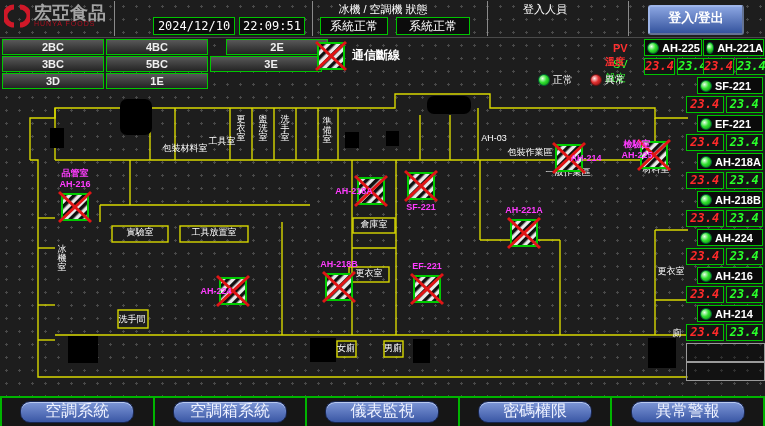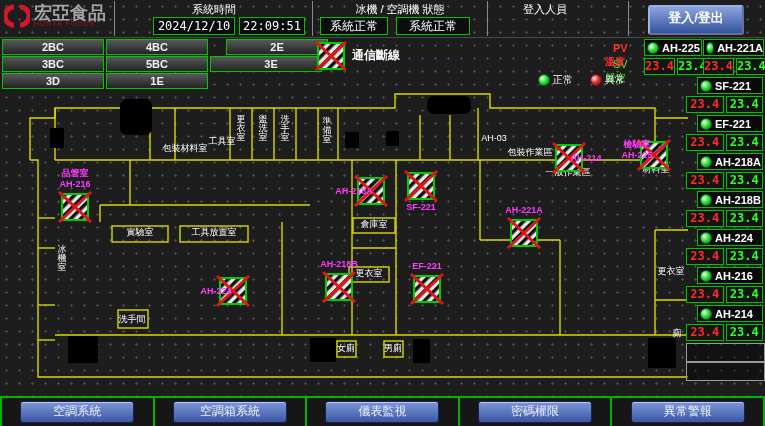--- a/index.html
+++ b/index.html
@@ -35,38 +35,38 @@
     background:radial-gradient(circle at 35% 35%,#eaffea,#30e030 45%,#0a7a0a);
     border:1px solid #063;vertical-align:middle;}
   .led.red{background:radial-gradient(circle at 35% 35%,#ffe8e8,#e03030 45%,#7a0a0a);border-color:#611;}
   .lg-item{position:absolute;font-size:10px;color:#fff;white-space:nowrap;}
   .pvred{color:#ff3030;font-weight:bold;padding-left:28px;}
   .svgreen{color:#30ff30;font-weight:normal;margin-top:16px;}
   
   .eq-name{position:absolute;height:17px;border:1px solid #00c400;background:#0a0a0a;
     display:flex;align-items:center;gap:3px;padding-left:2px;box-sizing:border-box;cursor:pointer;}
   .eq-name .nm{font-size:11px;font-weight:bold;color:#fff;white-space:nowrap;}
-  .eq-vals{position:absolute;height:17px;display:flex;gap:2px;box-sizing:border-box;}
+  .eq-vals{position:absolute;height:17px;display:flex;gap:2px;box-sizing:border-box;font-style:italic;}
   .eq-vals span{flex:1;border:1px solid #00c400;background:#141414;text-align:center;
     font-family:"DejaVu Sans Mono","Liberation Mono",monospace;font-size:12px;font-weight:bold;line-height:15px;}
   .eq-vals .pv{color:#ff2a2a;}
   .eq-vals .sv{color:#2aff2a;}
   .slot-empty{position:absolute;height:17px;border:1px solid #9a9a9a;background:rgba(0,0,0,.35);}
   
   #floor-map{position:absolute;left:0;top:92px;}
   .wall line,.wall path,.wall rect{stroke:#d8d800;stroke-width:1.4;fill:none;}
   .rlabel{font-size:9px;fill:#ffffff;text-anchor:middle;font-family:"Liberation Sans","DejaVu Sans",sans-serif;}
   .dlabel{font-size:9px;font-weight:bold;fill:#ff3cff;text-anchor:middle;}
   
   #nav{position:absolute;left:0;bottom:0;width:765px;height:28px;background:#161616;
     border-top:2px solid #00b400;display:flex;}
   .nav-cell{flex:1;border-right:2px solid #00b400;display:flex;align-items:center;justify-content:center;}
   .nav-cell:first-child{border-left:2px solid #00b400;}
-  .nav-btn{width:112px;height:20px;line-height:18px;text-align:center;color:#eef2ff;font-size:12px;
-    background:linear-gradient(#7d96d6,#3a57a5);border:1px solid #16244e;border-radius:3px;
+  .nav-btn{width:112px;height:20px;line-height:18px;text-align:center;color:#eef2ff;font-size:16px;
+    background:linear-gradient(#7d96d6,#3a57a5);border:1px solid #16244e;border-radius:10px;
     box-shadow:inset 0 1px 0 #b8c8ee;cursor:pointer;white-space:nowrap;}
 </style>
 </head>
 <body>
 
 <div id="header">
   <div id="logo">
     <svg width="26" height="26">
       <path d="M10,4 a9,9 0 1,0 0,18" stroke="#d01828" stroke-width="5" fill="none"></path>
       <path d="M16,4 a9,9 0 1,1 0,18" stroke="#d01828" stroke-width="5" fill="none"></path>
@@ -74,25 +74,24 @@
     <div>
       <div class="bt">宏亞食品</div>
       <div class="bs">HUNYA FOODS</div>
     </div>
   </div>
   <div class="vsep" style="left:114px"></div>
   <div class="vsep" style="left:312px"></div>
   <div class="vsep" style="left:487px"></div>
   <div class="vsep" style="left:628px"></div>
 
-  <div class="hlabel" style="left:118px;top:2px;width:192px">系統時間</div>
   <div class="gb mono" style="left:153px;top:17px;width:80px">2024/12/10</div>
   <div class="gb mono" style="left:239px;top:17px;width:64px">22:09:51</div>
 
-  <div class="hlabel" style="left:315px;top:2px;width:170px">冰機 / 空調機 狀態</div>
+  <div class="hlabel" style="left:298px;top:2px;width:170px">冰機 / 空調機 狀態</div>
   <div class="gb" style="left:320px;top:17px;width:66px">系統正常</div>
   <div class="gb" style="left:396px;top:17px;width:72px">系統正常</div>
 
   <div class="hlabel" style="left:495px;top:2px;width:100px">登入人員</div>
 
   <div id="login-btn">登入/登出</div>
 </div>
 
 <div id="floor-buttons">
     <div class="fbtn" style="left: 2px; top: 39px;">2BC</div>

